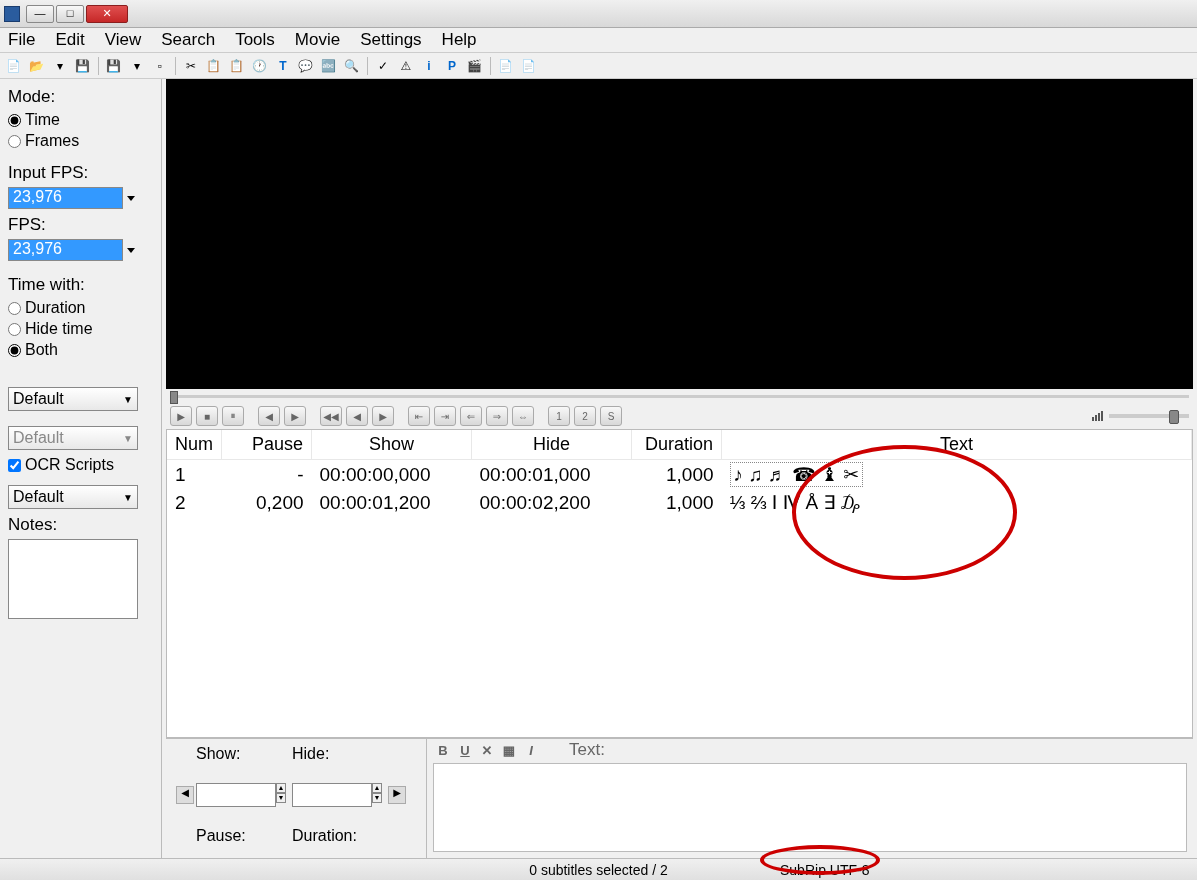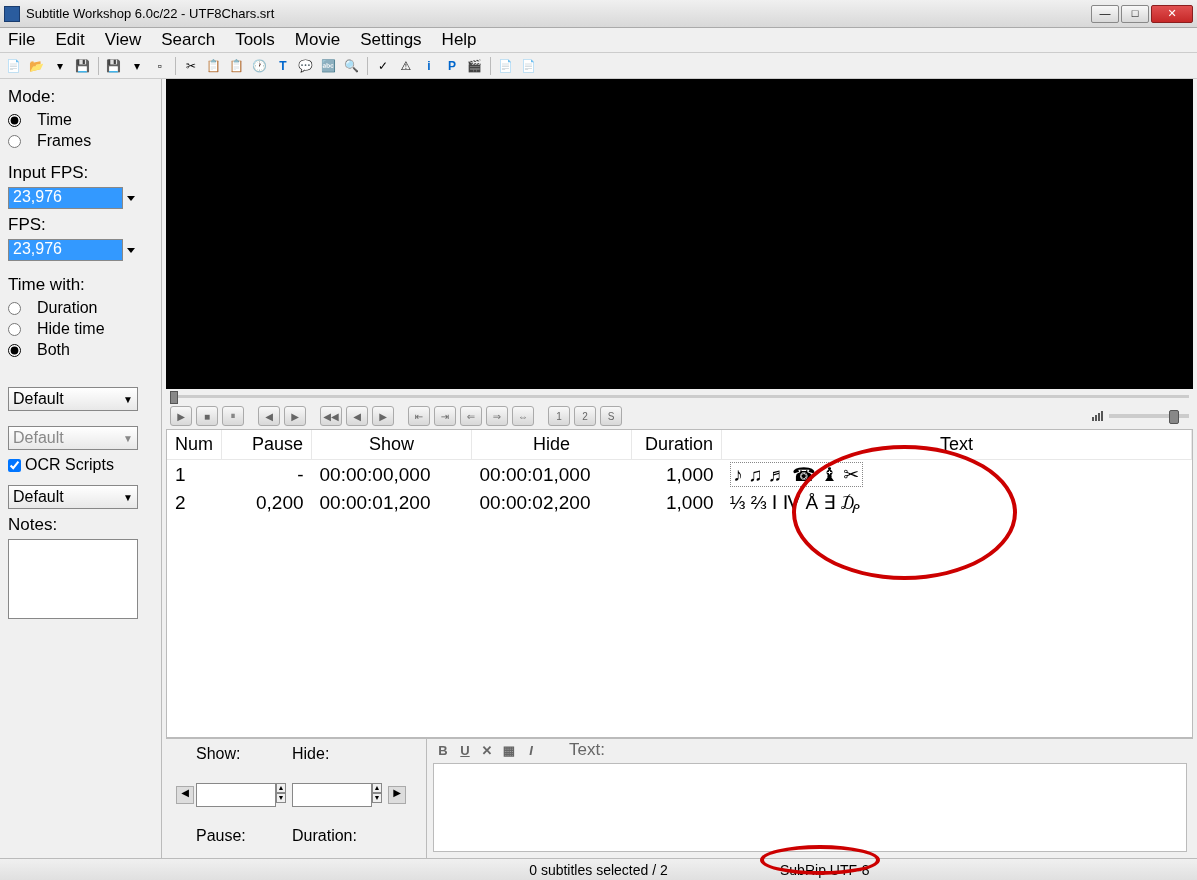--- a/index.html
+++ b/index.html
@@ -21,21 +21,21 @@
 .toolbar { height: 26px; background: #f0f0f0; display: flex; align-items: center; padding: 0 4px; gap: 3px; border-bottom: 1px solid #ccc; }
 .tb-btn { width: 20px; height: 20px; display:inline-flex; align-items:center; justify-content:center; font-size:12px;}
 .tb-sep { width: 1px; height: 18px; background: #bbb; margin: 0 2px; }
 
 
 .main { display: flex; height: calc(100% - 28px - 25px - 26px - 22px); }
 .sidebar { width: 162px; background: #f0f0f0; border-right: 1px solid #bbb; padding: 8px; font-size: 15px; overflow:hidden;}
 .content { flex: 1; display: flex; flex-direction: column; background:#f0f0f0;}
 
 .side-label { font-size: 17px; margin-bottom: 4px; }
-.side-radio { display: flex; align-items: center; gap: 16px; margin-bottom: 3px; font-size:16px;}
+.side-radio { display: flex; align-items: center; gap: 4px; margin-bottom: 3px; font-size:16px;}
 .side-radio input { accent-color: #000; }
 .side-input { width: 115px; height: 22px; border: 1px solid #888; background: #fff; padding: 0 4px; font-size:16px;}
 .side-input.sel { background:#3399ff; color:#fff;}
 .side-drop { width:8px; display:inline-block; border-left:4px solid transparent; border-right:4px solid transparent; border-top:5px solid #000; margin-left:4px; vertical-align:middle;}
 .side-combo { width: 130px; height: 24px; border: 1px solid #888; background: linear-gradient(#fff,#e8e8e8); padding: 1px 4px; font-size: 16px; display:flex; align-items:center; justify-content:space-between;margin-top:11px;}
 .side-combo .arrow { font-size:10px;}
 .side-check { display: flex; align-items: center; gap: 4px; font-size: 16px; margin: 6px 0 4px 0; }
 .notes-box { width: 130px; height: 80px; border: 1px solid #888; background: #fff; }
 
 
@@ -85,21 +85,20 @@
 
 .statusbar { height:22px; background:linear-gradient(#f0f0f0,#e0e0e0); border-top:1px solid #bbb; display:flex; align-items:center; font-size:14px; padding:0 8px; position:relative;}
 .statusbar .center{position:absolute; left:50%; transform:translateX(-50%);}
 .statusbar .right{position:absolute; left:780px;}
 </style>
 </head>
 <body>
 
 <div class="titlebar">
   <div class="icon"></div>
-  <div class="title">Subtitle Workshop 6.0c/22 - UTF8Chars.srt</div>
   <div class="winbtns">
     <div class="winbtn">—</div>
     <div class="winbtn">□</div>
     <div class="winbtn close">✕</div>
   </div>
 </div>
 
 <div class="menubar">
   <span>File</span>
   <span>Edit</span>

